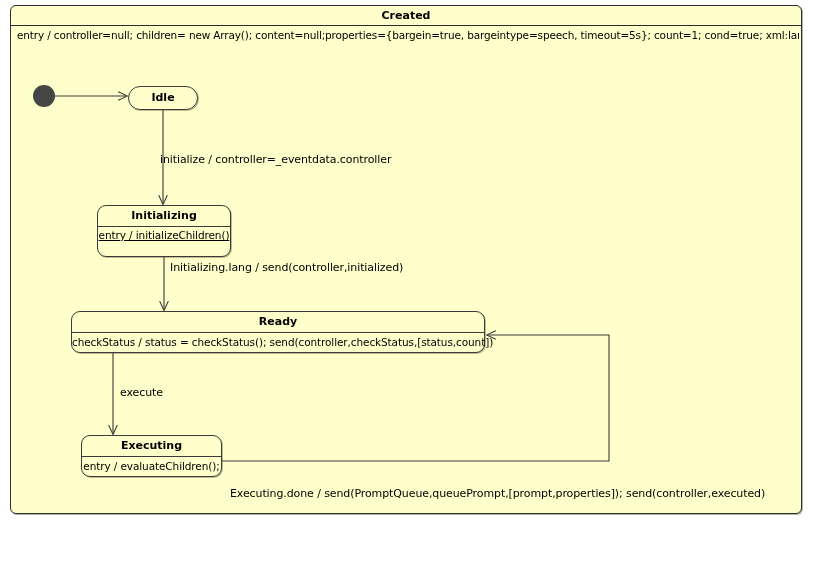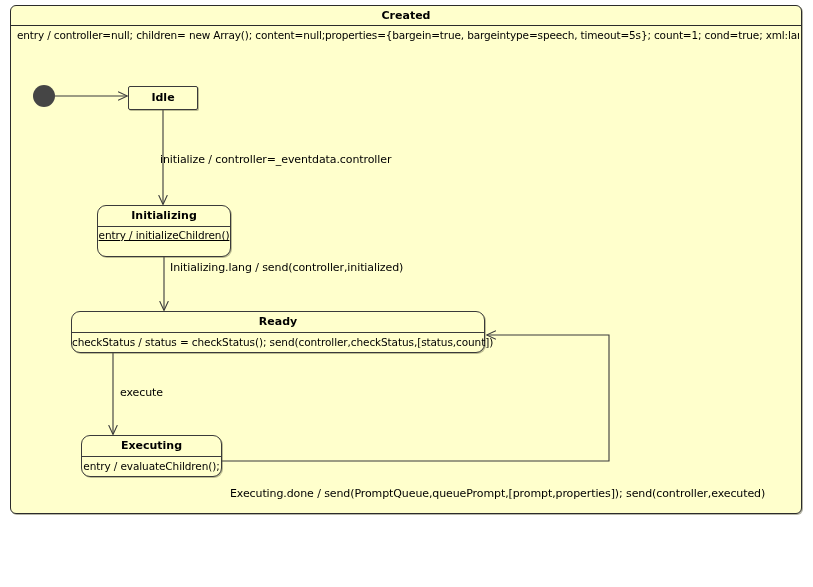--- a/index.html
+++ b/index.html
@@ -106,21 +106,21 @@
     font-size: 10.5px;
     color: #000000;
     box-sizing: border-box;
     white-space: nowrap;
     letter-spacing: -0.1px;
   }
 
   
   #state-idle {
     left: 128px; top: 86px; width: 70px; height: 24px;
-    border-radius: 2px;
+    border-radius: 12px;
   }
   #state-idle .state-name { line-height: 22px; }
 
   #state-initializing { left: 97px; top: 205px; width: 134px; height: 52px; }
   #state-initializing .state-name { line-height: 20px; height: 20px; }
   #state-initializing .state-sep { top: 20px; }
   #state-initializing .state-body { top: 20px; line-height: 19px; height: 19px; text-decoration: underline; }
 
   #state-ready { left: 71px; top: 311px; width: 414px; height: 42px; }
   #state-ready .state-name { line-height: 20px; height: 20px; }

